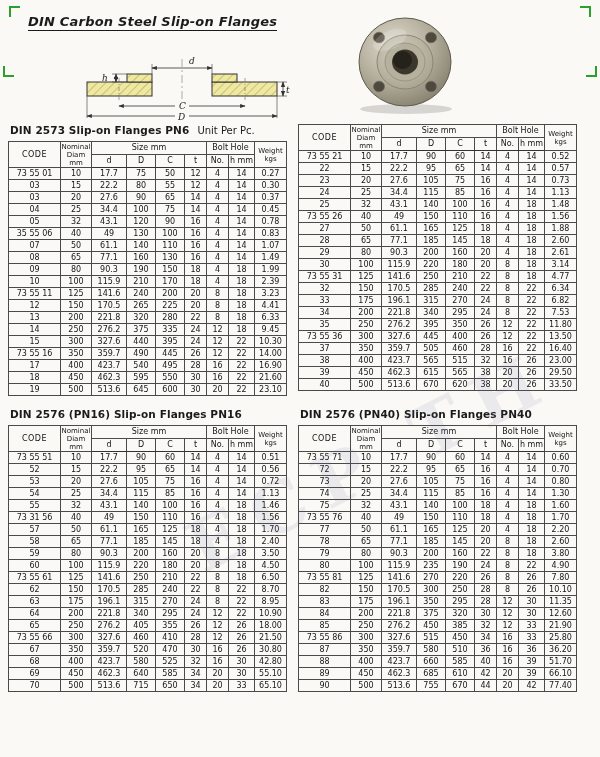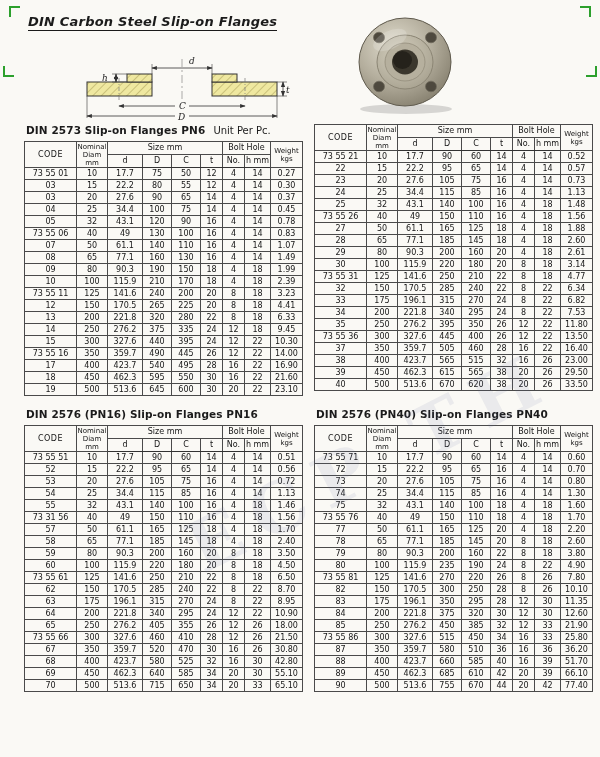--- a/index.html
+++ b/index.html
@@ -32,21 +32,21 @@
     position:absolute; left:170px; top:420px; z-index:4;
     font-family:"DejaVu Serif", serif; font-weight:bold;
     font-size:70px; letter-spacing:16px; white-space:nowrap;
     color:rgba(100,105,155,0.10); transform:rotate(-27deg);
     pointer-events:none;
   }
 
   
   .tables-wrap {
     display:grid; grid-template-columns:278px 278px;
-    column-gap:12px; row-gap:12px; padding:0 24px; align-items:start;
+    column-gap:12px; row-gap:12px; padding:0 8px; align-items:start;
     position:relative; z-index:2;
   }
   .section-head { display:flex; align-items:baseline; gap:8px; margin:0 0 3px 2px; min-height:14px; }
   .section-title { font-size:10.5px; font-weight:bold; letter-spacing:.1px; }
   .section-sub   { font-size:10px; }
 
   table.flange { border-collapse:collapse; table-layout:fixed; width:278px; border:1.5px solid #333; }
   table.flange th, table.flange td {
     border:1px solid #4a4a4a; text-align:center; white-space:nowrap; overflow:hidden;
     font-size:8px; line-height:1.25; padding:0.5px 0; color:#151515;
@@ -244,21 +244,21 @@
               <td>32</td>
               <td>43.1</td>
               <td>120</td>
               <td>90</td>
               <td>16</td>
               <td>4</td>
               <td>14</td>
               <td>0.78</td>
             </tr>
             <tr class="group-start">
-              <td class="code-cell">73 55 06</td>
+              <td class="code-cell">35 55 06</td>
               <td>40</td>
               <td>49</td>
               <td>130</td>
               <td>100</td>
               <td>16</td>
               <td>4</td>
               <td>14</td>
               <td>0.83</td>
             </tr>
             <tr>

